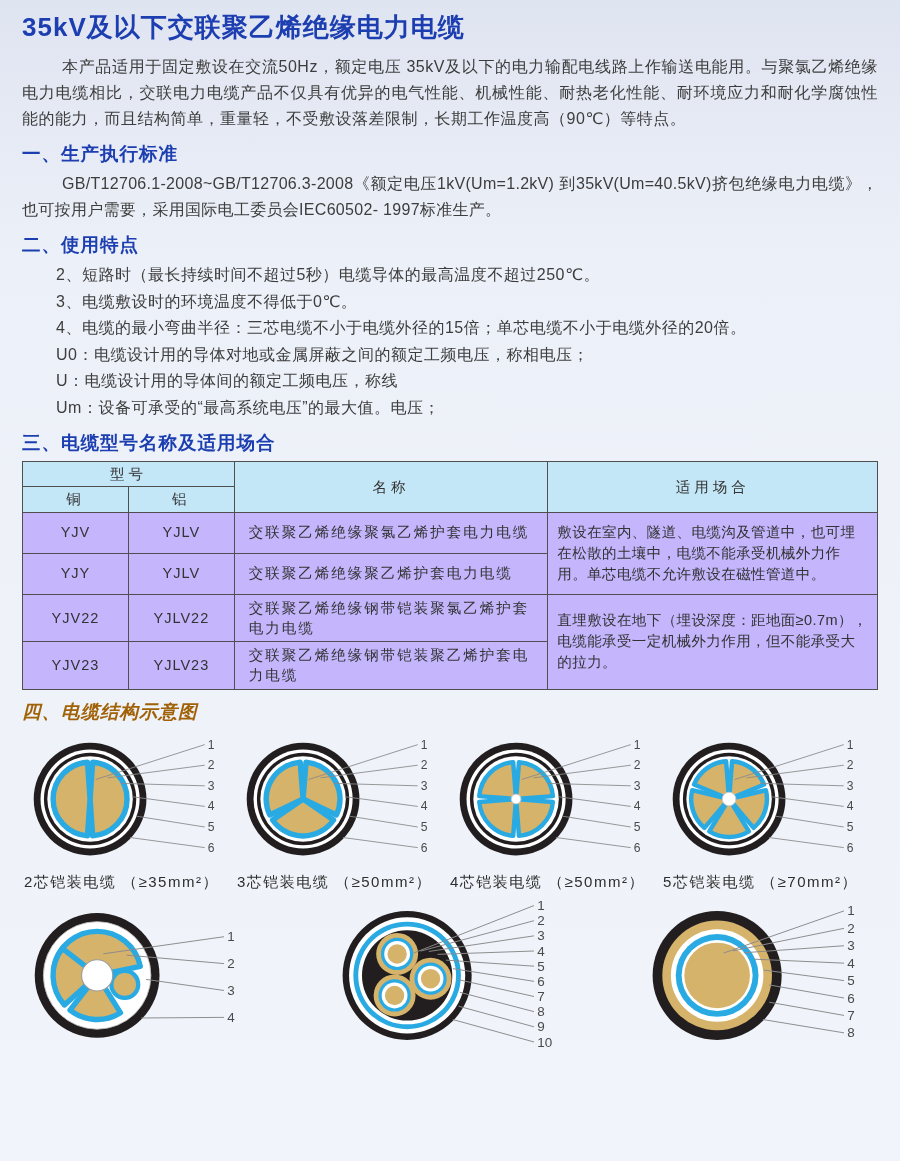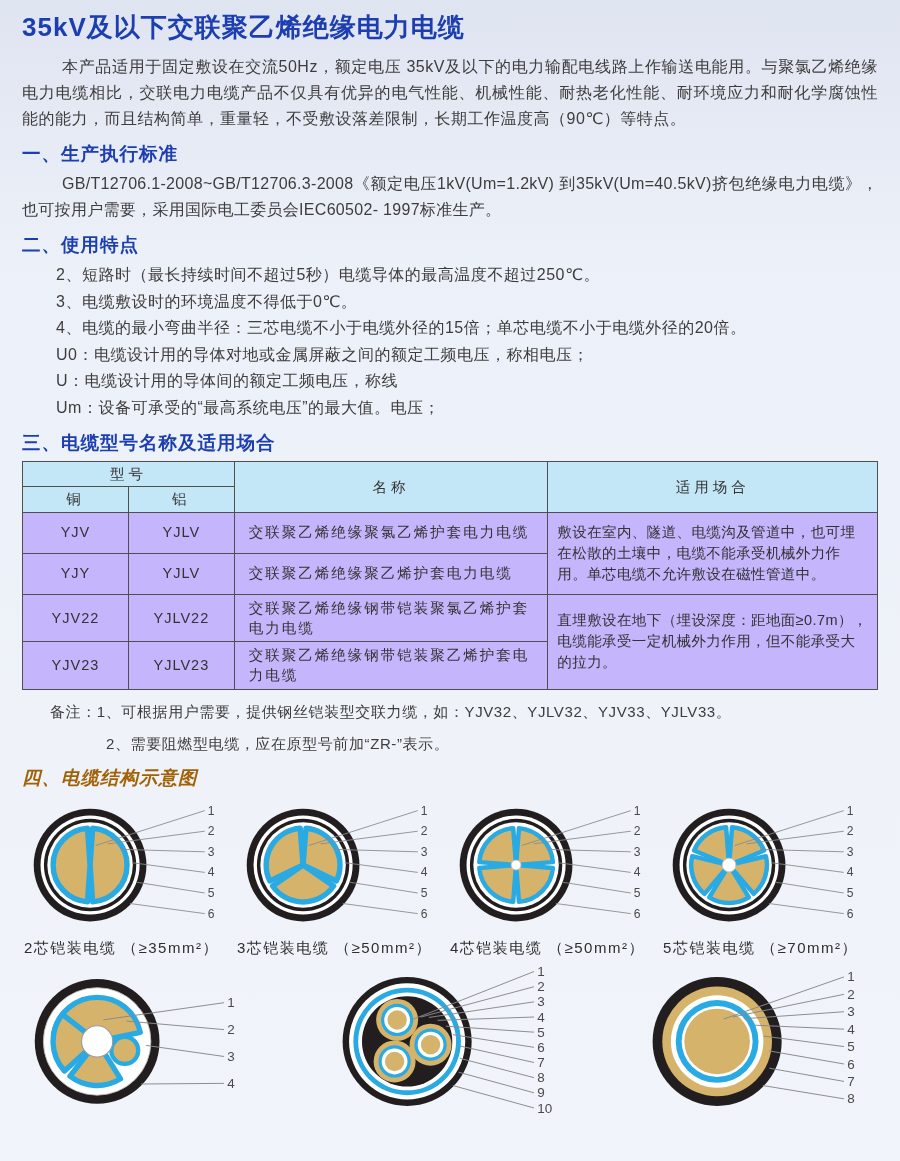--- a/index.html
+++ b/index.html
@@ -94,24 +94,20 @@
         <td class="app" rowspan="2">直埋敷设在地下（埋设深度：距地面≥0.7m），电缆能承受一定机械外力作用，但不能承受大的拉力。</td>
       </tr>
       <tr>
         <td class="model">YJV23</td>
         <td class="model">YJLV23</td>
         <td class="name">交联聚乙烯绝缘钢带铠装聚乙烯护套电力电缆</td>
       </tr>
     </tbody>
   </table>
 
-  <div class="notes">
-    <p class="n1">备注：1、可根据用户需要，提供钢丝铠装型交联力缆，如：YJV32、YJLV32、YJV33、YJLV33。</p>
-    <p class="n2">2、需要阻燃型电缆，应在原型号前加“ZR-”表示。</p>
-  </div>
 
   <h2 class="blue" style="color: #a16207; font-style: italic;">四、电缆结构示意图</h2>
 
   <div class="diagram-row row1">
     <figure>
       <svg width="206" height="142" viewBox="0 0 212 146">
           <circle cx="68" cy="72" r="58" fill="#221e1f"></circle>
           <circle cx="68" cy="72" r="51" fill="#fff"></circle>
           <circle cx="68" cy="72" r="47.5" fill="#221e1f"></circle>
           <circle cx="68" cy="72" r="44" fill="#fff"></circle>

